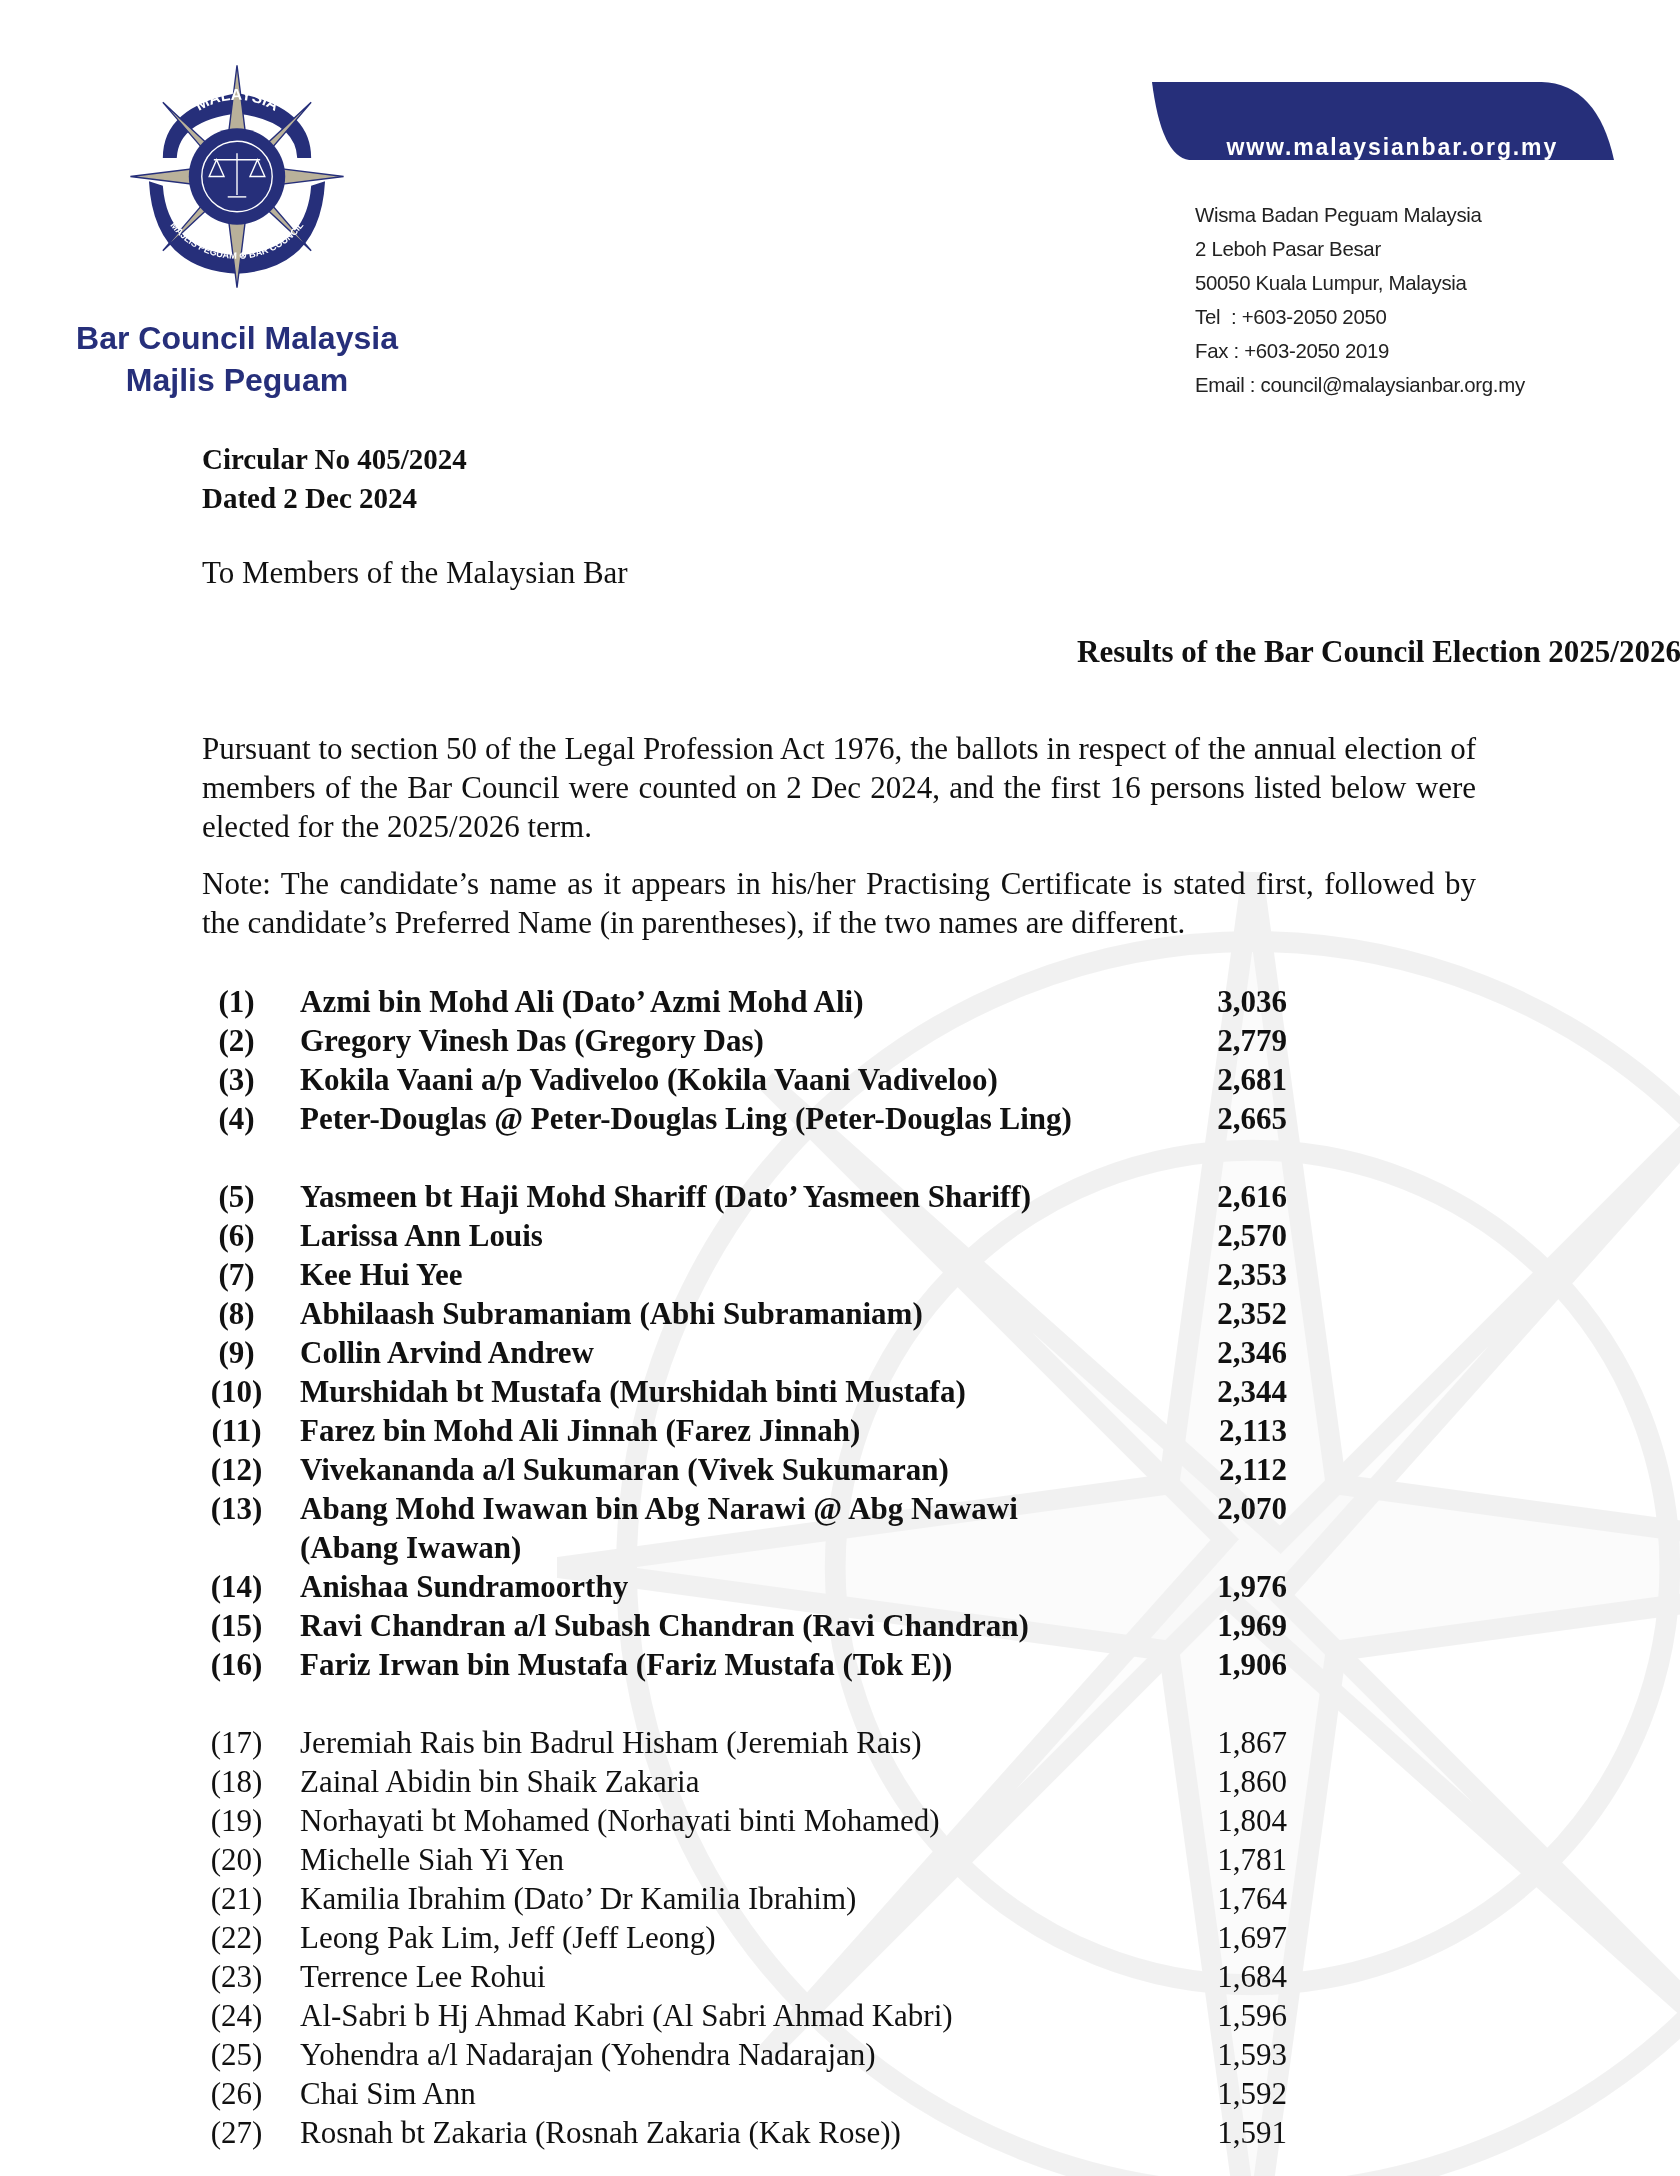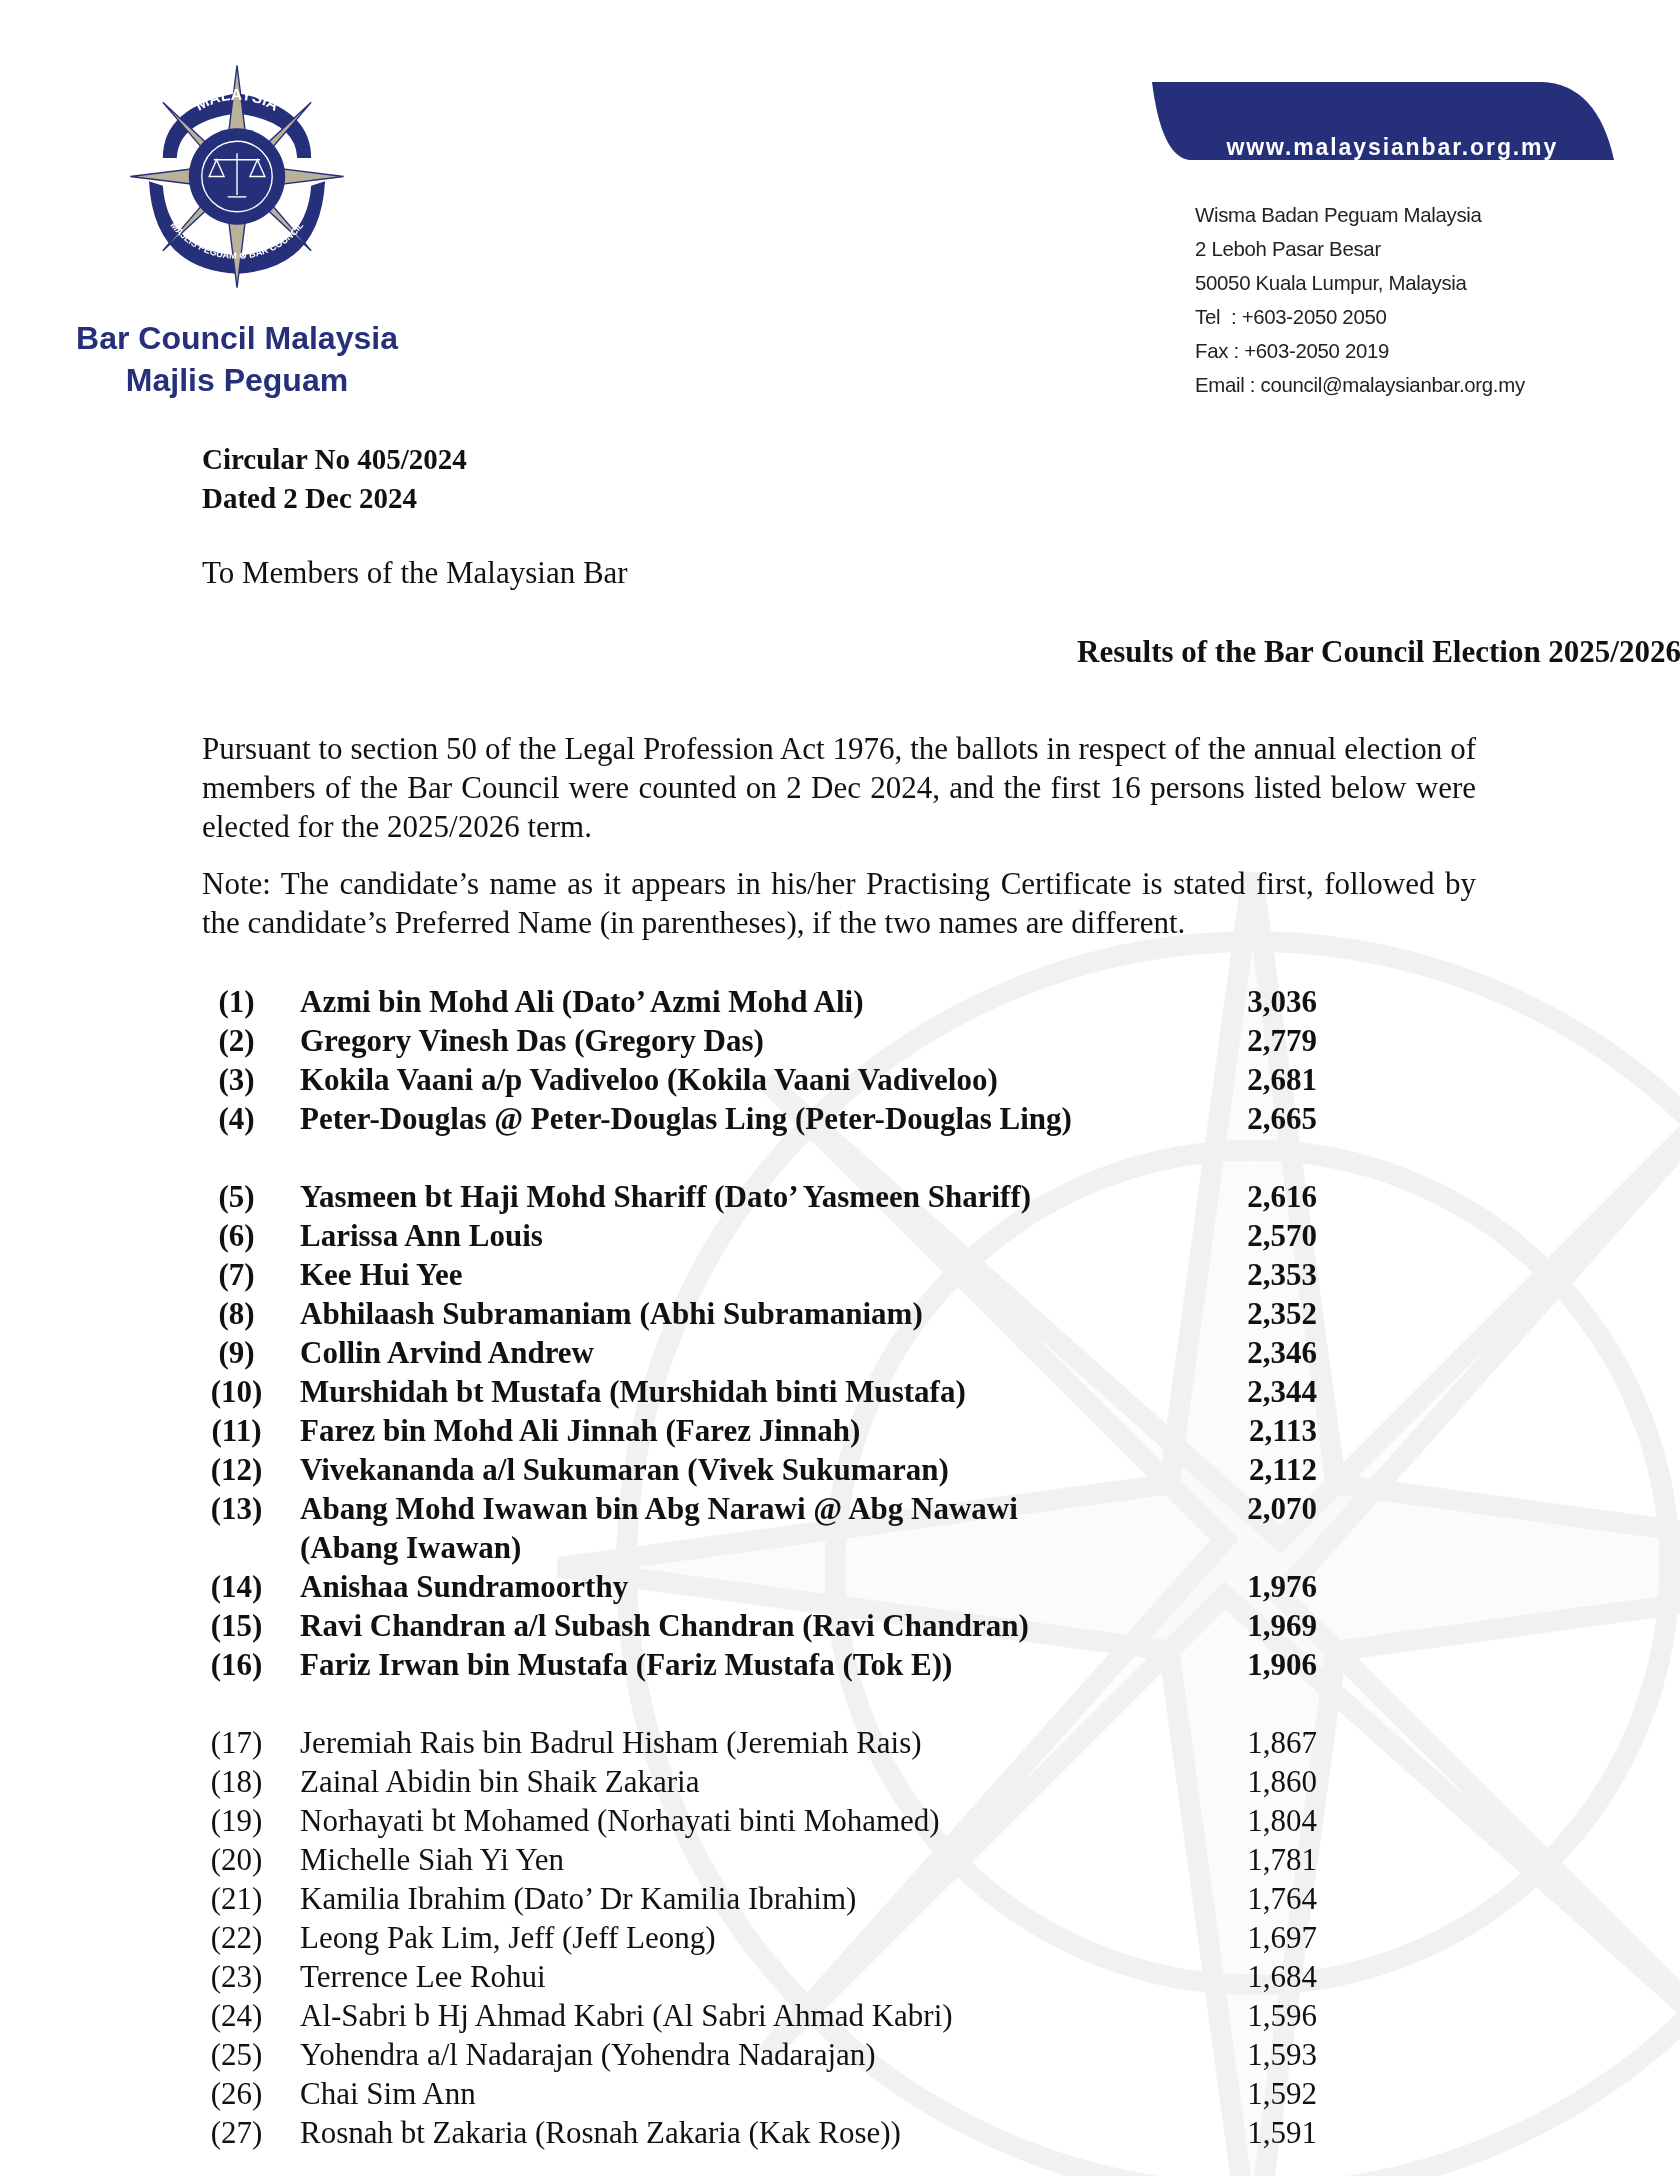--- a/index.html
+++ b/index.html
@@ -15,21 +15,21 @@
   .circ{position:absolute;left:202px;top:440px;font-weight:bold;font-size:29px;line-height:39px;}
   .to{position:absolute;left:202px;top:555px;font-size:31px;}
   .title{position:absolute;left:0;width:1681px;top:634px;text-align:right;font-weight:bold;font-size:31px;padding-left:56px;box-sizing:border-box;}
   .para{position:absolute;left:202px;top:709px;width:1274px;font-size:31px;line-height:39px;text-align:justify;margin-top:20px;}
   .note{position:absolute;left:202px;top:864px;width:1274px;font-size:31px;line-height:39px;text-align:justify;}
   .list{position:absolute;left:0;top:982px;width:1681px;}
   .row{position:relative;height:39px;font-size:31px;line-height:39px;}
   .row.two{height:78px;}
   .row .num{position:absolute;left:206px;width:61px;text-align:center;}
   .row .name{position:absolute;left:300px;width:816px;}
-  .row .votes{position:absolute;left:1180px;width:137px;text-align:right;}
+  .row .votes{position:absolute;left:1150px;width:137px;text-align:right;}
   .elected{font-weight:bold;}
   .gap{height:39px;}
 </style>
 </head>
 <body>
 
 <svg class="watermark" viewBox="0 0 200 200">
   <g fill="none" stroke="#000" stroke-width="3">
     <circle cx="100" cy="100" r="90"></circle>
     <circle cx="100" cy="100" r="60"></circle>

